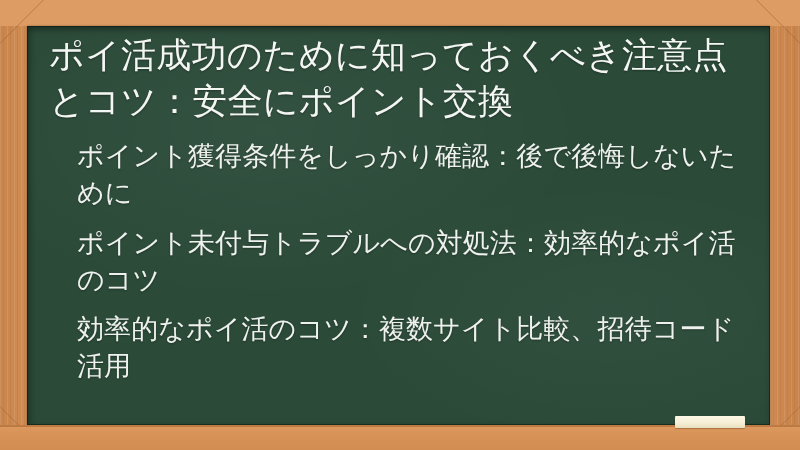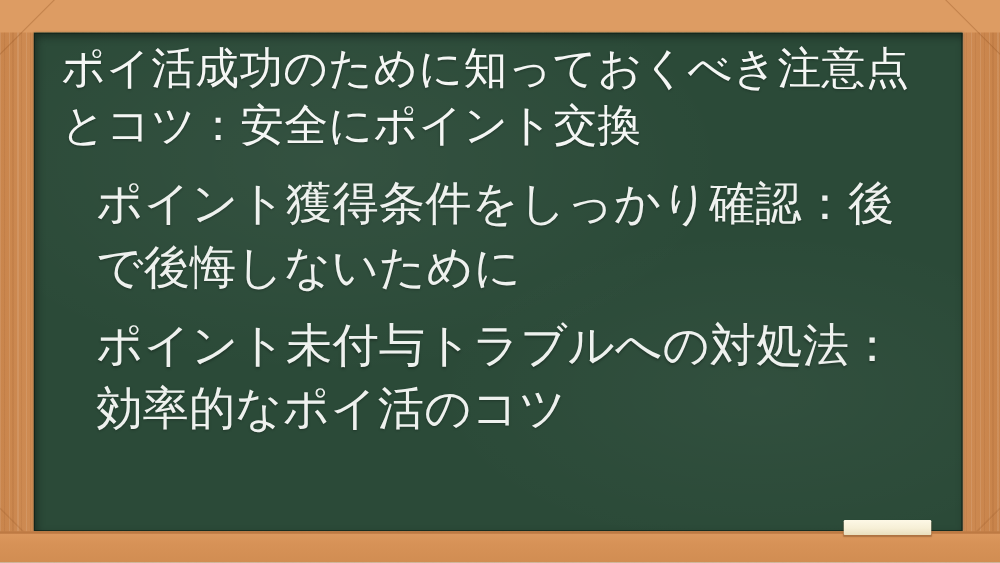--- a/index.html
+++ b/index.html
@@ -116,21 +116,21 @@
   }
 
   
   .board-list {
     list-style: none;
     margin: 14px 0 0 0;
     padding: 0 0 0 28px;
   }
   .board-list li {
     color: #eef1ee;
-    font-size: 37px;
+    font-size: 27px;
     font-weight: 400;
     line-height: 1.36;
     letter-spacing: 0.1px;
     margin: 0 0 13px 0;
     text-shadow: 0 1px 2px rgba(0,0,0,0.28);
   }
   .board-list li:last-child { margin-bottom: 0; }
 
   
   .chalk {
@@ -156,19 +156,20 @@
   <div class="miter tr"></div>
   <div class="miter bl"></div>
   <div class="miter br"></div>
 
   <div class="board">
     <h1 class="board-title">ポイ活成功のために知っておくべき注意点とコツ：安全にポイント交換</h1>
 
     <ul class="board-list">
       <li>ポイント獲得条件をしっかり確認：後で後悔しないために</li>
       <li>ポイント未付与トラブルへの対処法：効率的なポイ活のコツ</li>
+      <li>効率的なポイ活のコツ：複数サイト比較、招待コード活用</li>
     </ul>
   </div>
 
   <div class="frame-ledge"></div>
   <div class="chalk"></div>
 
 </div>
 
 </body></html>

